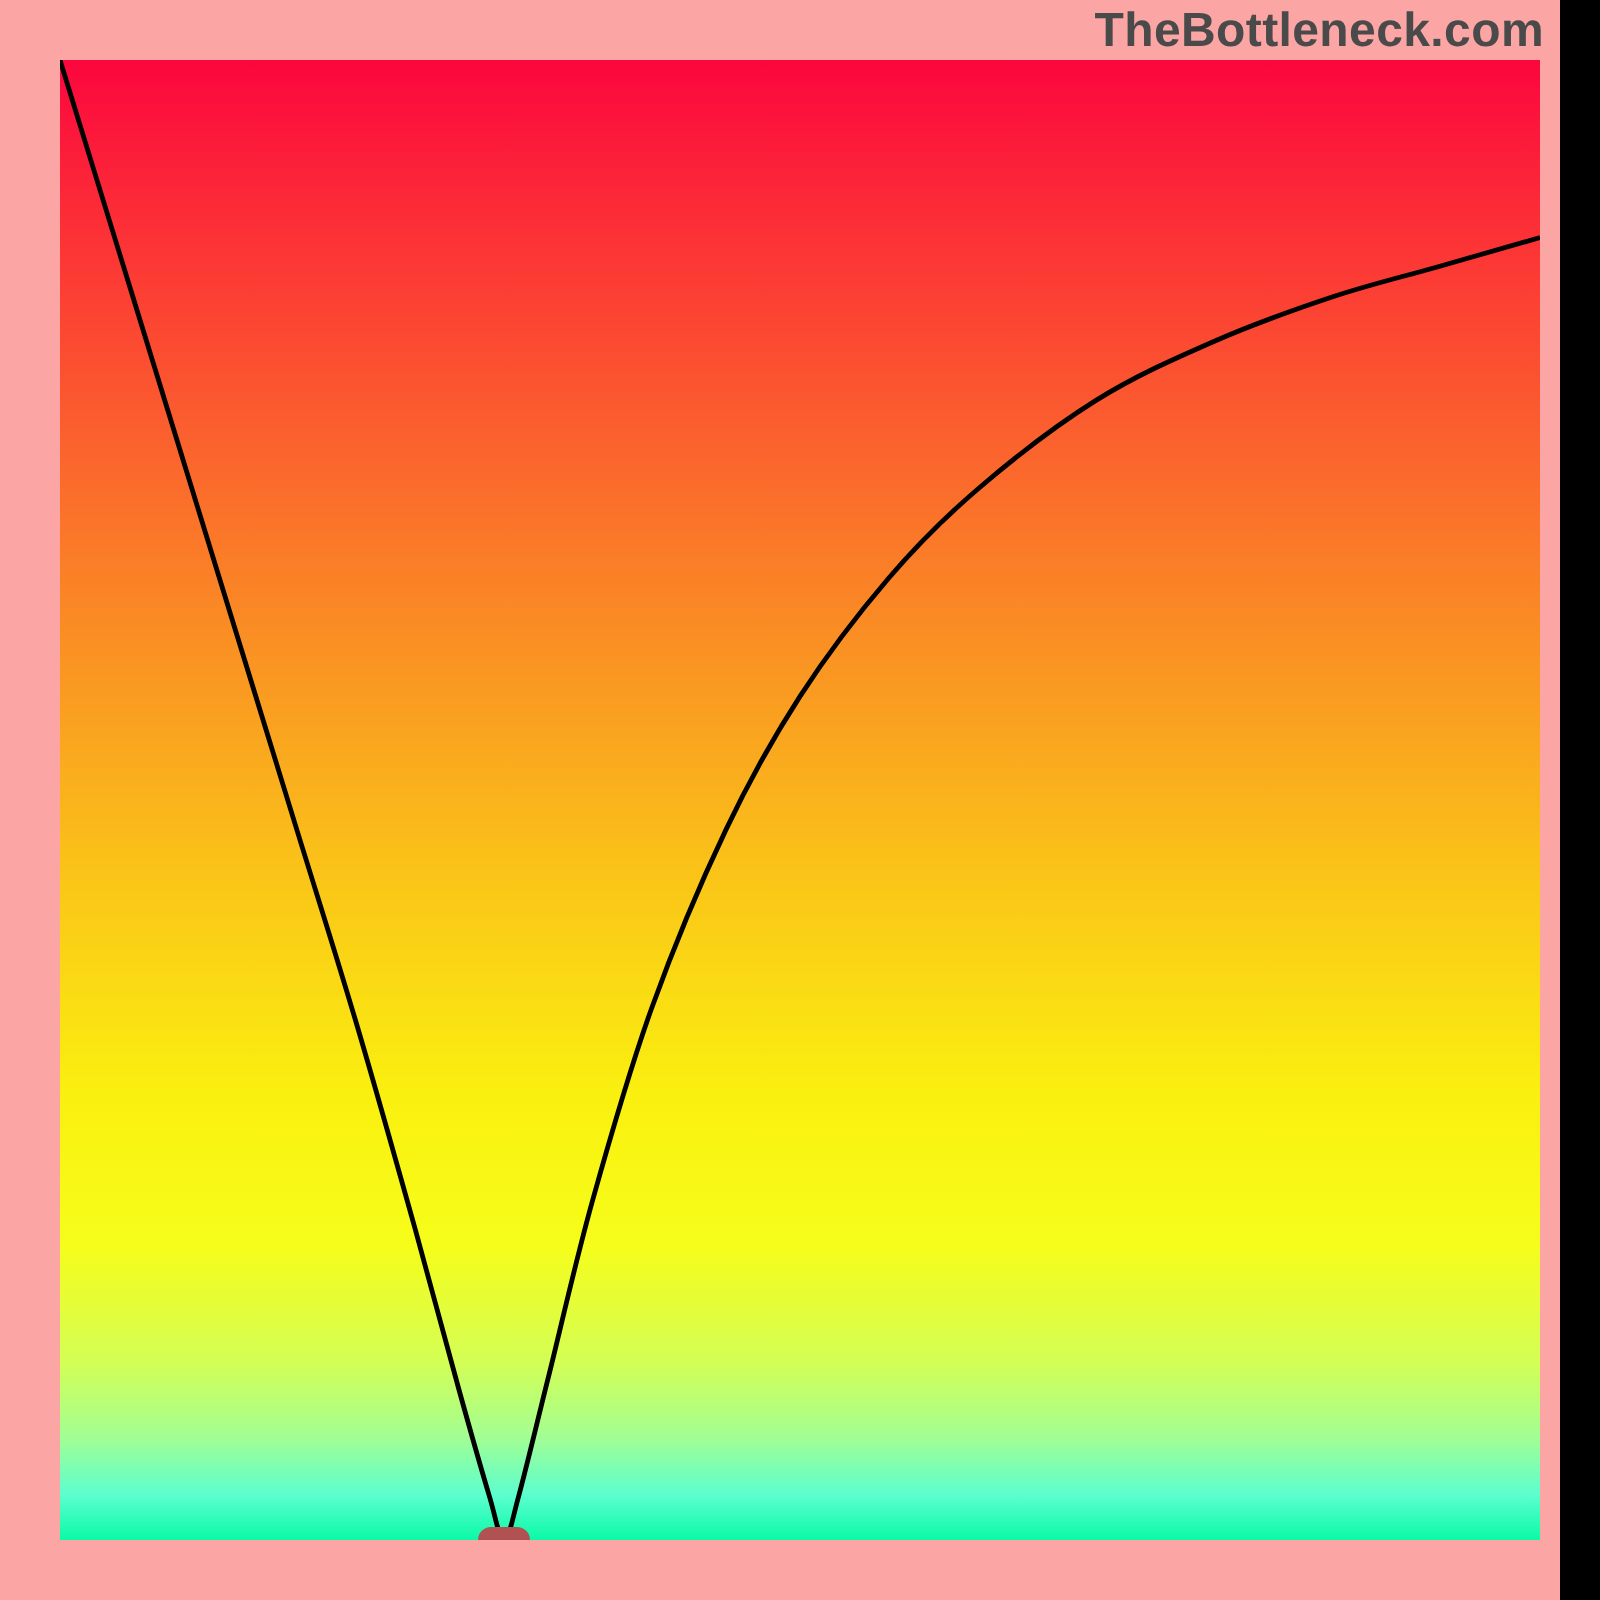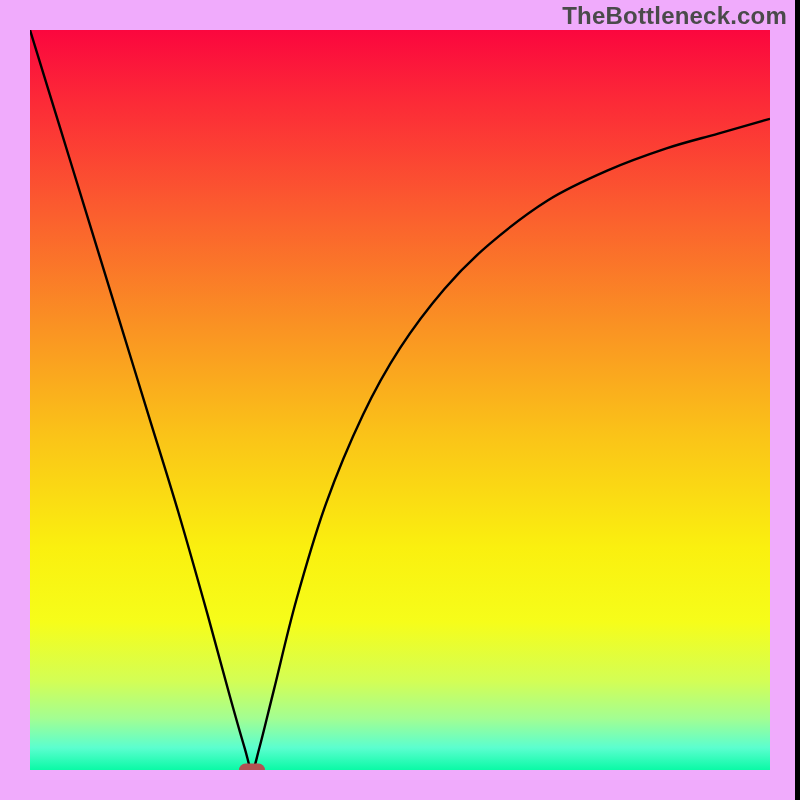--- a/index.html
+++ b/index.html
@@ -8,22 +8,21 @@
     width: 800px;
     height: 800px;
     overflow: hidden;
     background: #000;
     font-family: Arial, Helvetica, sans-serif;
   }
   .frame {
     position: relative;
     width: 780px;
     height: 800px;
-    background: #f0abfc;
-    padding-left: 15px;
+    background: #fca5a5;
   }
   .watermark {
     position: absolute;
     top: 2px;
     right: 8px;
     color: #4a4a4a;
     font-size: 24px;
     font-weight: bold;
     letter-spacing: 0.2px;
     z-index: 10;

